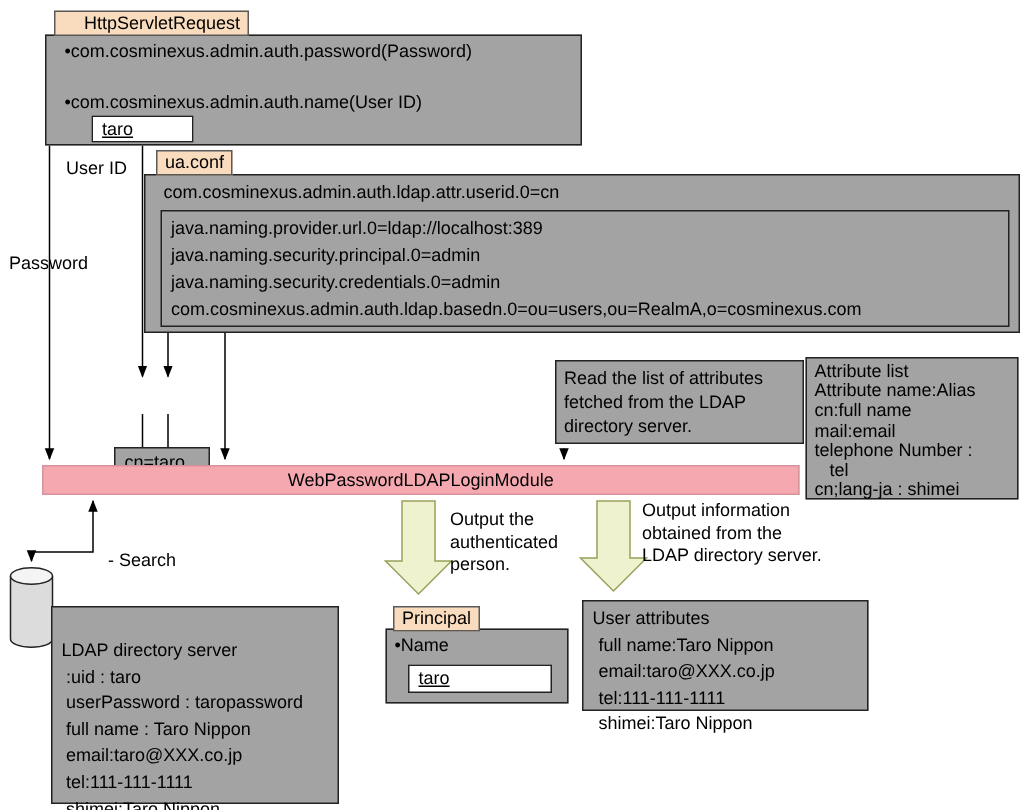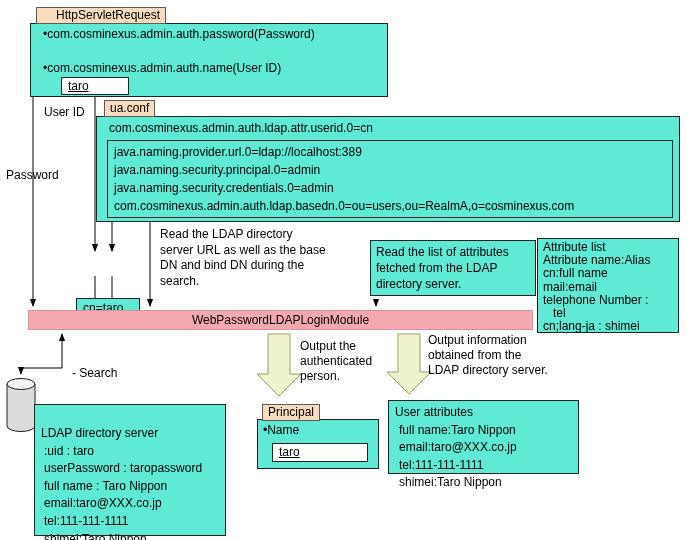--- a/index.html
+++ b/index.html
@@ -5,21 +5,21 @@
   * { margin:0; padding:0; box-sizing:border-box; }
   html,body { background:#fff; }
   body {
     font-family:"Liberation Sans","DejaVu Sans",sans-serif;
     font-size:12px; color:#000;
   }
   #canvas { position:relative; width:687px; height:540px; background:#fff; overflow:hidden; }
 
   #connector-layer { position:absolute; left:0; top:0; z-index:1; }
 
-  .box { position:absolute; border:1px solid #222; background:#5eead4; z-index:2; }
+  .box { position:absolute; border:1px solid #222; background:#a3a3a3; z-index:2; }
   .tab { position:absolute; background:#f9dcbd; border:1px solid #5a5a5a; padding:0 5px;
          height:17px; line-height:15px; z-index:3; white-space:nowrap; }
   .txt { position:absolute; z-index:2; line-height:15px; white-space:pre-wrap; }
   .line { position:absolute; white-space:nowrap; }
   .u { text-decoration:underline; }
   .val-box { position:absolute; border:1px solid #222; background:#fff; line-height:16px; padding-left:6px; }
 
   
   #hsr-tab { left:36px; top:7px;padding-left:19px; }
   #hsr-box { left:30px; top:23px; width:358px; height:74px; }
@@ -133,21 +133,20 @@
       <div class="cfg-line">java.naming.security.credentials.0=admin</div>
       <div class="cfg-line">com.cosminexus.admin.auth.ldap.basedn.0=ou=users,ou=RealmA,o=cosminexus.com</div>
     </div>
   </div>
 
   <div class="txt" id="label-user-id">User ID</div>
   <div class="txt" id="label-password">Password</div>
 
   <div class="box" id="cn-box"><span style="padding-left:6px">cn=</span><span class="u">taro</span></div>
 
-  <div class="txt" id="note-read-ldap">Read the LDAP directory server URL as well as the base DN and bind DN during the search.</div>
   <div class="box txt" id="note-read-attr">Read the list of attributes fetched from the LDAP directory server.</div>
 
   <div class="box" id="attr-box">
     <div class="attr-line">Attribute list</div>
     <div class="attr-line">Attribute name:Alias</div>
     <div class="attr-line">cn:full name</div>
     <div class="attr-line">mail:email</div>
     <div class="attr-line">telephone Number :</div>
     <div class="attr-line indent">tel</div>
     <div class="attr-line">cn;lang-ja : shimei</div>

